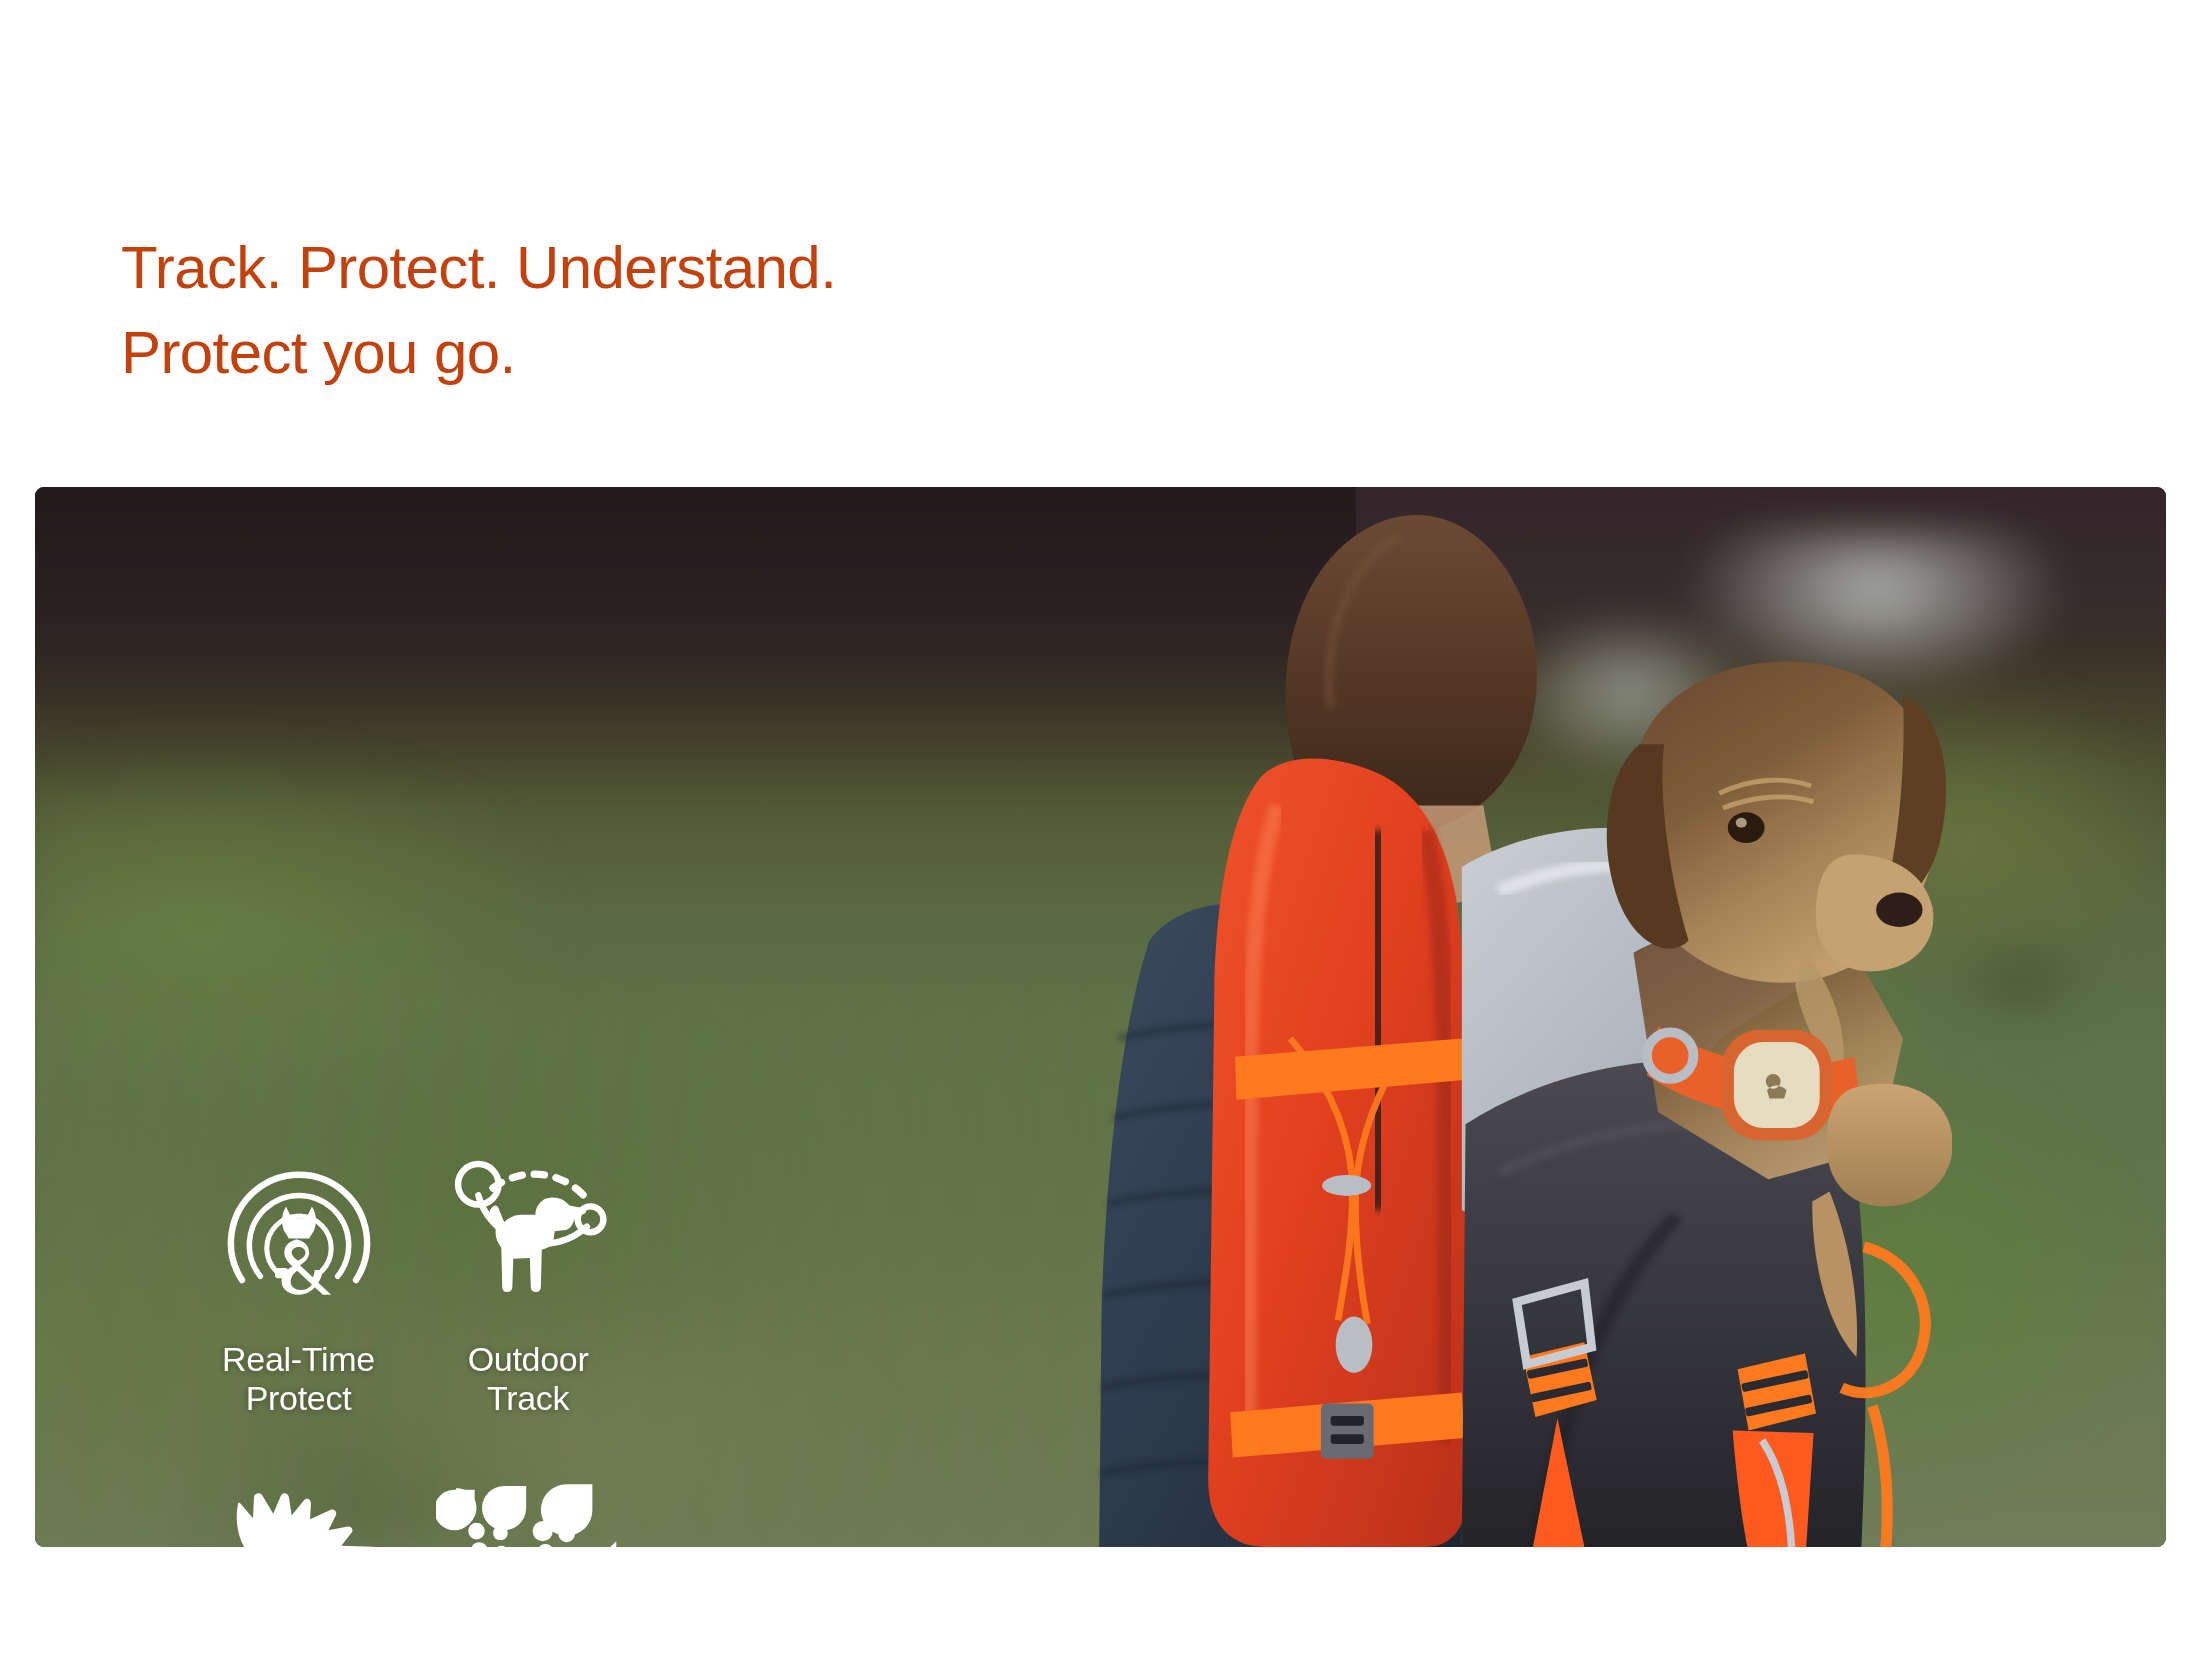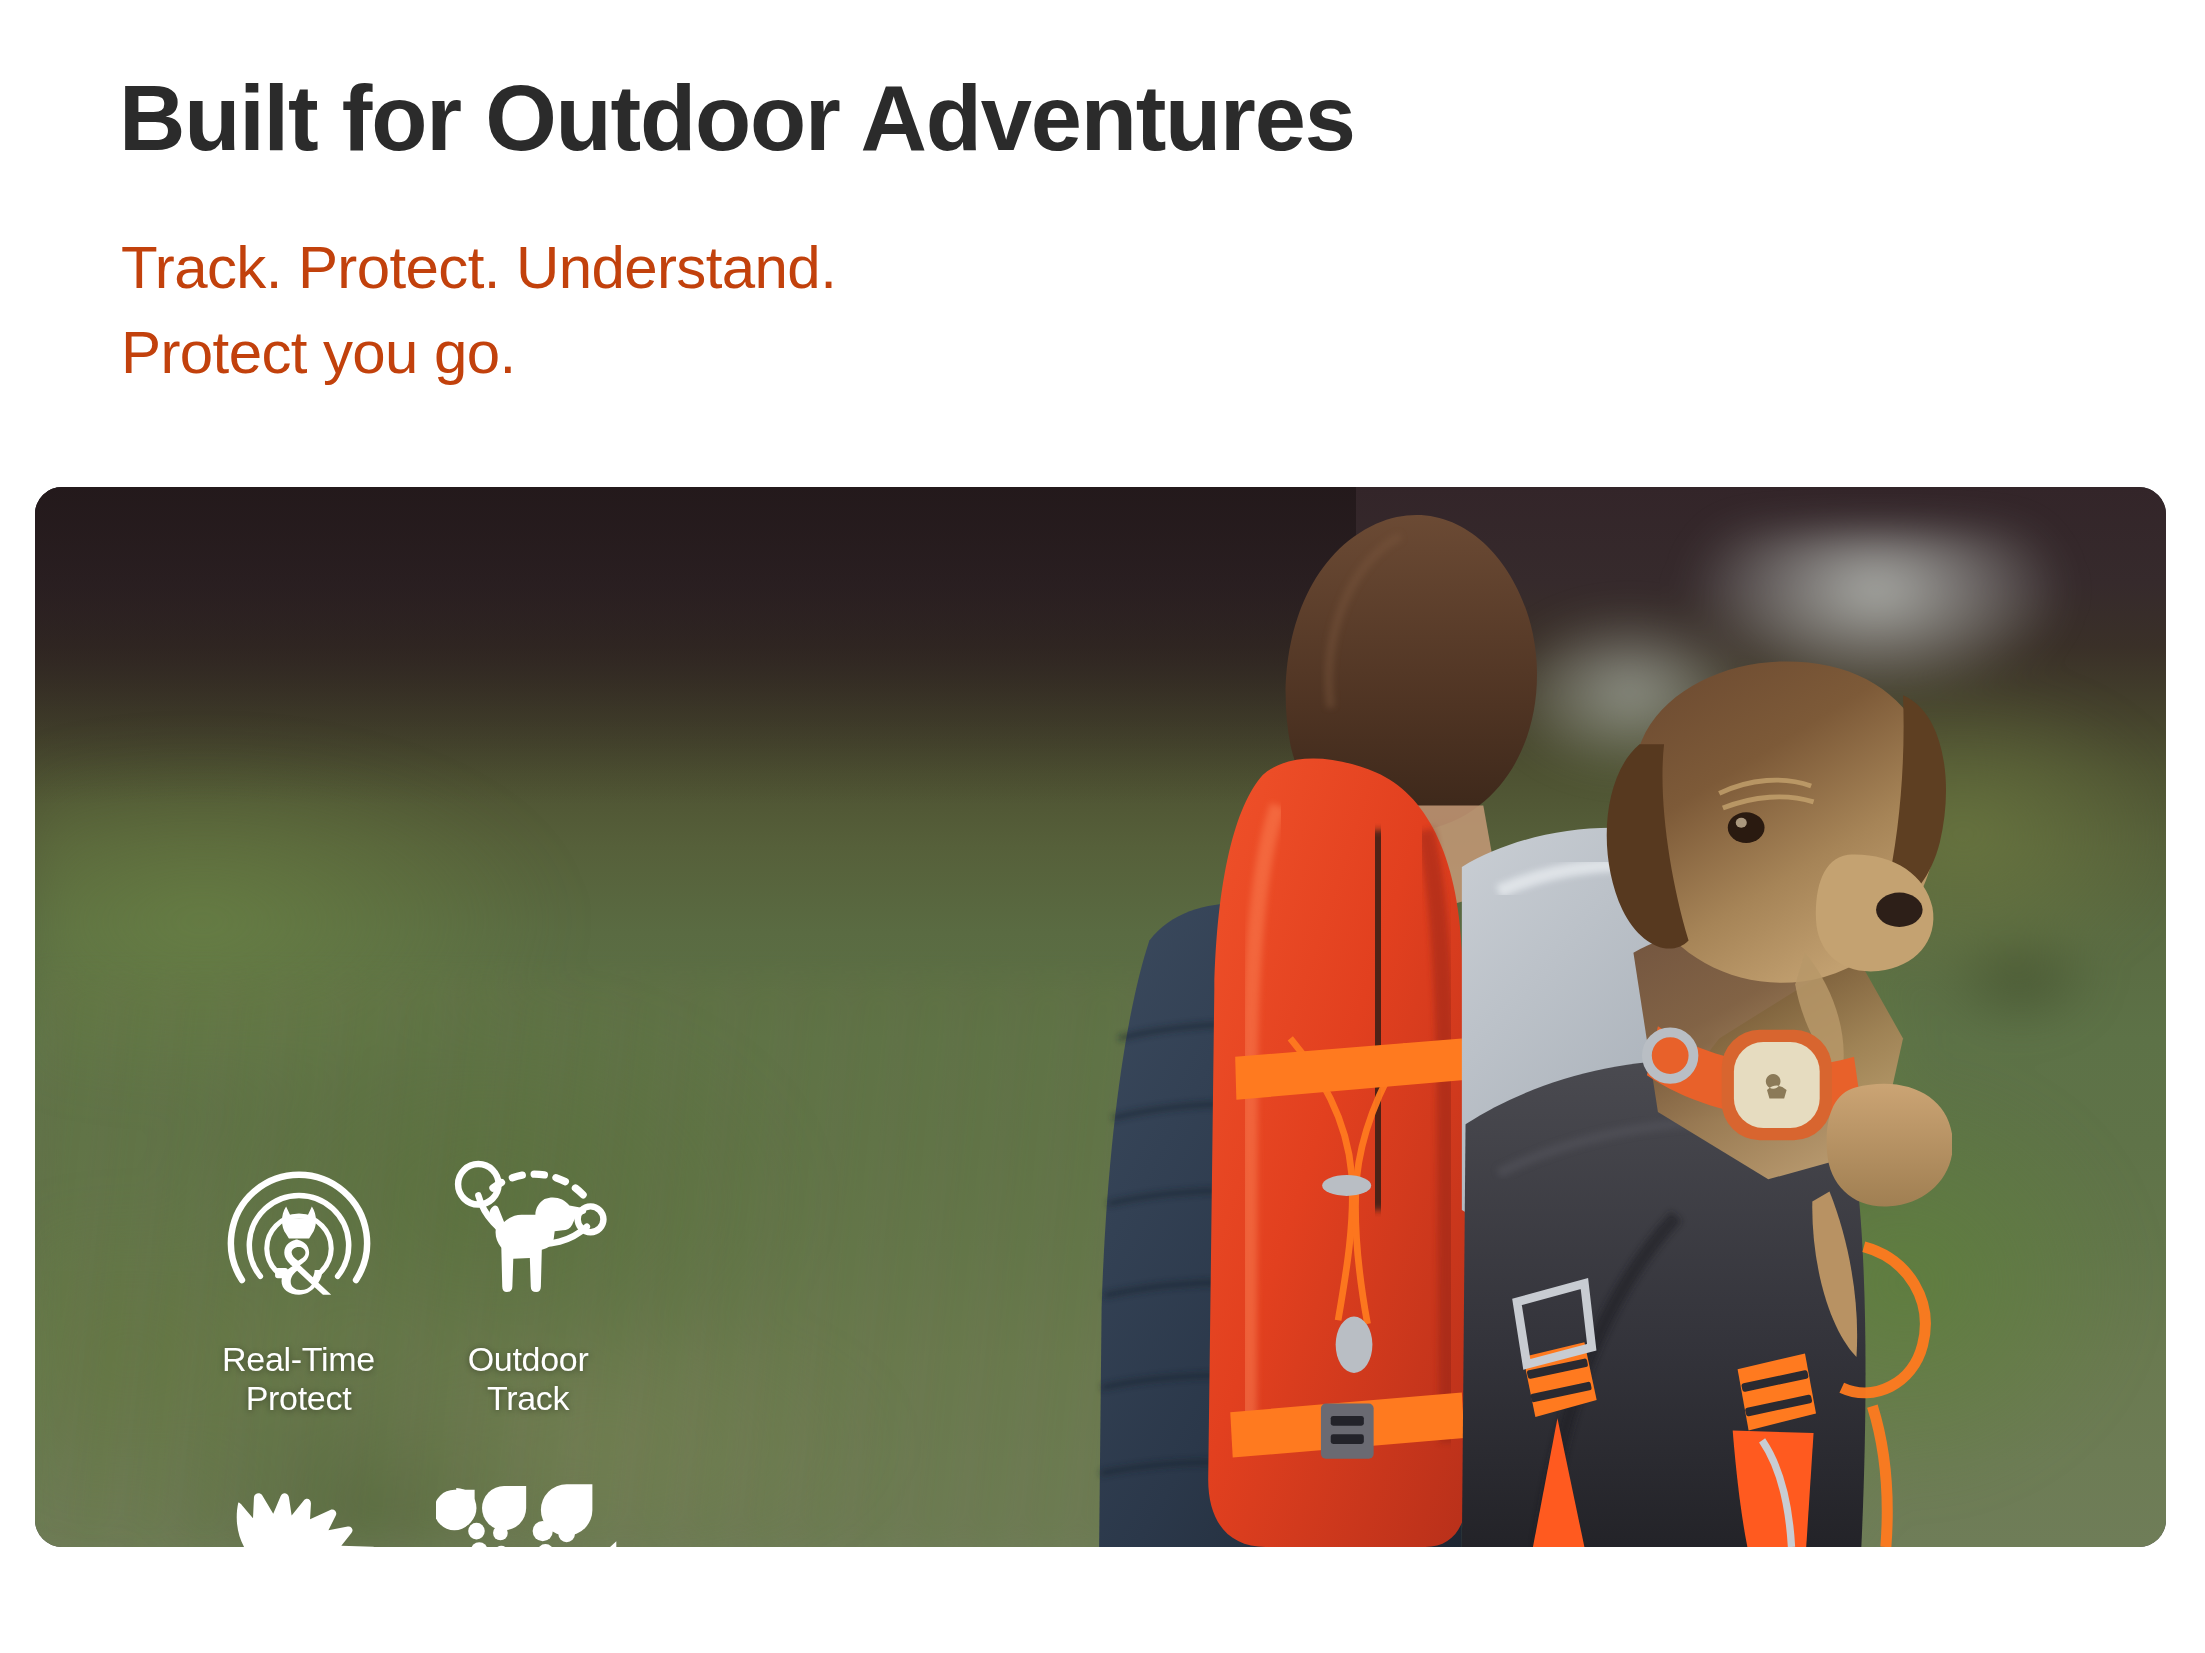--- a/index.html
+++ b/index.html
@@ -24,21 +24,21 @@
     font-size:60px; line-height:1.42;
     font-weight:400; letter-spacing:-0.6px;
     color:#c2410c;
   }
   .subhead .line { display:block; }
 
   
   .photo-card {
     position:absolute; left:35px; top:487px;
     width:2131px; height:1060px;
-    border-radius:27px; overflow:hidden;
+    border-radius:9px; overflow:hidden;
     background:#404040;
   }
 
   
   .scene { position:absolute; inset:0; }
   .sky-dark {
     position:absolute; inset:0;
     background:
       linear-gradient(180deg,
         #332529 0%, #362a2c 9%, #3a3028 15%,
@@ -108,21 +108,20 @@
     text-shadow:0 1.2px 6.1px rgba(0,0,0,.38);
   }
   .feature .caption .l { display:block; }
   .feature.wide .glyph { width:184px; height:172px; }
 </style>
 </head>
 <body>
 
 <div class="page">
 
-  <h1 class="headline">Built for Outdoor Adventures</h1>
 
   <div class="subhead">
     <span class="line">Track. Protect. Understand.</span>
     <span class="line">Protect you go.</span>
   </div>
 
   <div class="photo-card">
 
     <div class="scene">
       <div class="sky-dark"></div>

